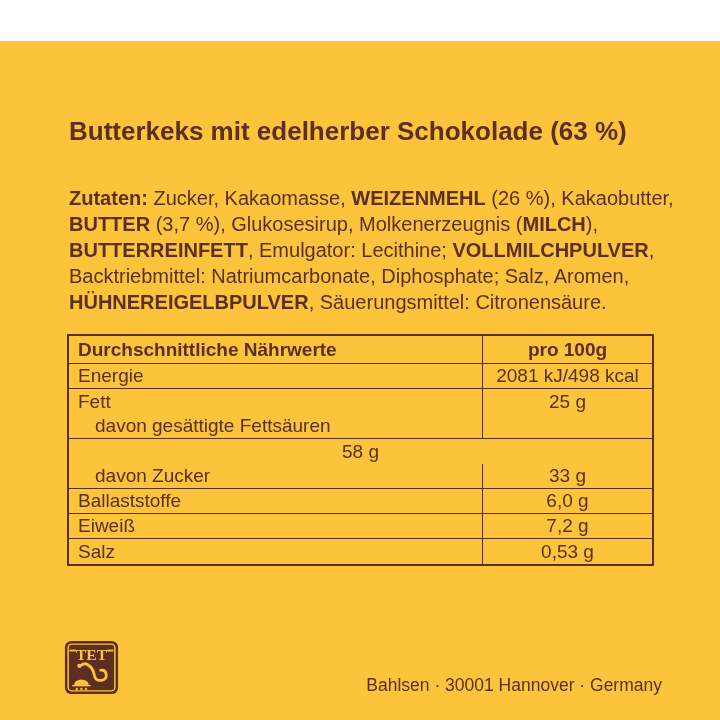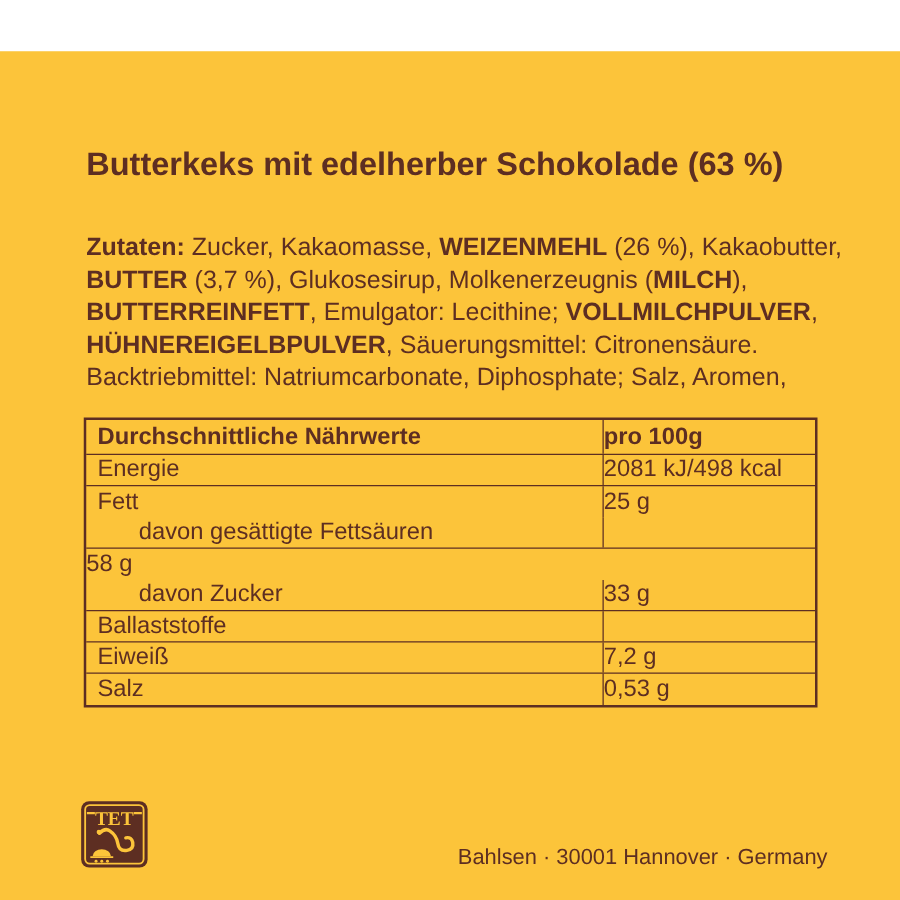--- a/index.html
+++ b/index.html
@@ -36,22 +36,22 @@
   }
   .trow{display:flex;align-items:center;height:25px;}
   .trow.head{height:28px;font-weight:bold;}
   .trow.sep{border-bottom:1.5px solid var(--brown);}
   .cl{
     width:414px;height:100%;
     display:flex;align-items:center;
     padding-left:9px;
     border-right:1.5px solid var(--brown);
   }
-  .cl.ind{padding-left:42px;}
-  .cr{flex:1;text-align:left;}
+  .cl.ind{padding-left:26px;}
+  .cr{flex:1;text-align:center;}
 
   .logo{
     position:absolute;left:64px;top:599px;
     display:flex;align-items:flex-end;gap:14px;
   }
   .brandtext{
     padding-top:2px;
     font-size:13.5px;font-weight:bold;letter-spacing:2.6px;
     line-height:18.5px;
   }
@@ -64,22 +64,22 @@
 <body>
 
 <div class="canvas">
 
   <h1 class="title">Butterkeks mit edelherber Schokolade (63 %)</h1>
 
   <div class="ingredients" id="ingredients">
       <div class="iline"><span class="bseg">Zutaten:</span><span> Zucker, Kakaomasse, </span><span class="bseg">WEIZENMEHL</span><span> (26 %), Kakaobutter,</span></div>
       <div class="iline"><span class="bseg">BUTTER</span><span> (3,7 %), Glukosesirup, Molkenerzeugnis (</span><span class="bseg">MILCH</span><span>),</span></div>
       <div class="iline"><span class="bseg">BUTTERREINFETT</span><span>, Emulgator: Lecithine; </span><span class="bseg">VOLLMILCHPULVER</span><span>,</span></div>
+      <div class="iline"><span>Backtriebmittel: Natriumcarbonate, Diphosphate; Salz, Aromen,</span></div>
       <div class="iline"><span class="bseg">HÜHNEREIGELBPULVER</span><span>, Säuerungsmittel: Citronensäure.</span></div>
-      <div class="iline"><span>Backtriebmittel: Natriumcarbonate, Diphosphate; Salz, Aromen,</span></div>
     </div>
 
   <div class="ntable">
     <div class="trow head sep">
       <div class="cl">Durchschnittliche Nährwerte</div>
       <div class="cr">pro 100g</div>
     </div>
     <div id="nrows">
         <div class="trow sep">
           <div class="cl">Energie</div>
@@ -94,20 +94,21 @@
         </div>
         <div class="trow">
           <div class="cr">58 g</div>
         </div>
         <div class="trow sep">
           <div class="cl ind">davon Zucker</div>
           <div class="cr">33 g</div>
         </div>
         <div class="trow sep">
           <div class="cl">Ballaststoffe</div>
+          <div class="cr">6,0 g</div>
         </div>
         <div class="trow sep">
           <div class="cl">Eiweiß</div>
           <div class="cr">7,2 g</div>
         </div>
         <div class="trow">
           <div class="cl">Salz</div>
           <div class="cr">0,53 g</div>
         </div>
       </div>

